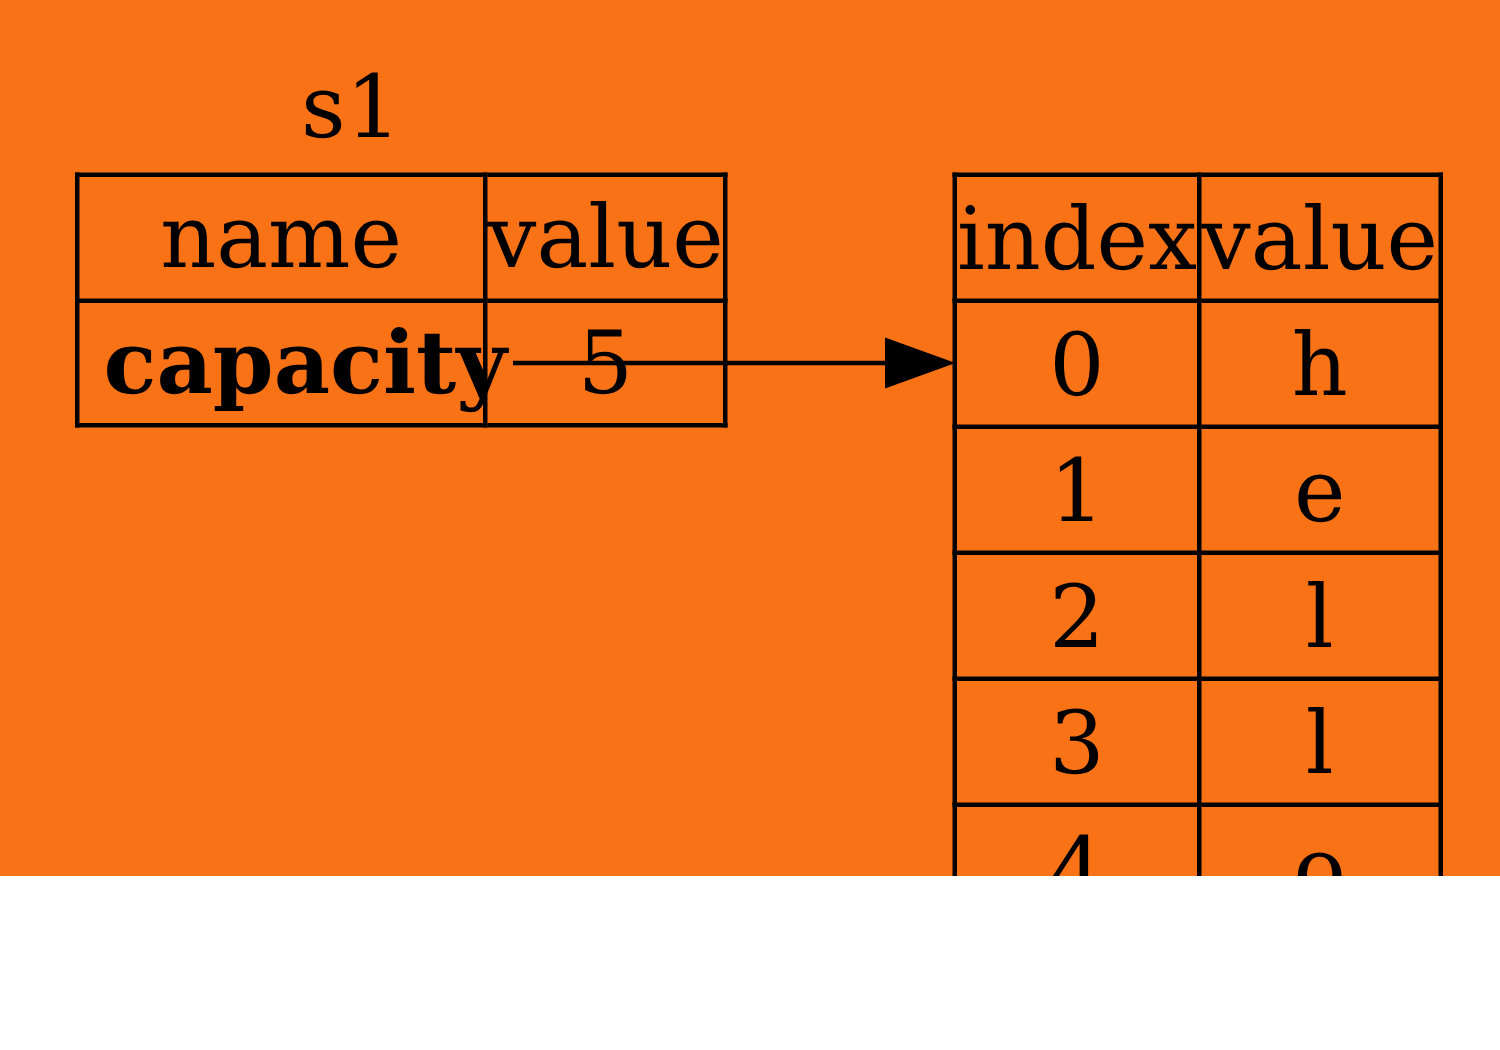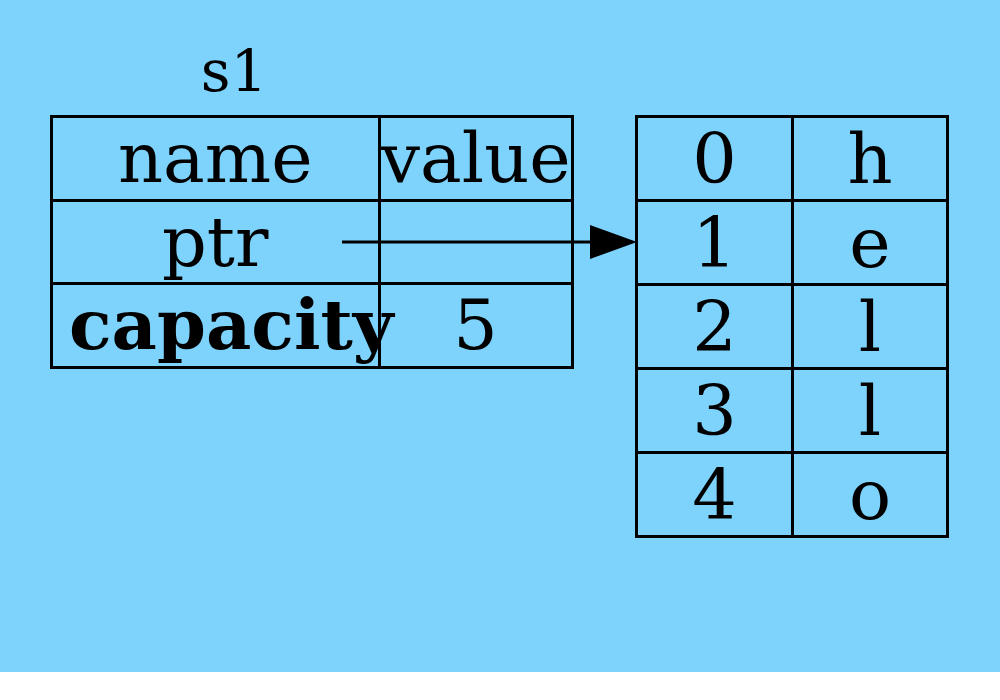--- a/index.html
+++ b/index.html
@@ -3,41 +3,41 @@
 <meta charset="utf-8">
 <style>
   html, body {
     margin: 0;
     padding: 0;
     background: #ffffff;
   }
   .canvas {
     position: relative;
     width: 1000px;
-    height: 672px;
-    background: #7dd3fc;
+    height: 584px;
+    background: #f97316;
     font-family: "DejaVu Serif", serif;
     color: #000000;
     overflow: hidden;
   }
   .var-title {
     position: absolute;
     left: 50px;
     top: 42px;
     width: 368px;
     text-align: center;
     font-size: 58px;
     line-height: 1;
     white-space: nowrap;
   }
   table.mem {
     position: absolute;
     border-collapse: collapse;
     table-layout: fixed;
-    font-size: 70px;
+    font-size: 58px;
     line-height: 1;
   }
   table.mem td {
     border: 3px solid #000000;
     text-align: center;
     vertical-align: middle;
     padding: 0;
     white-space: nowrap;
     overflow: visible;
   }
@@ -75,36 +75,36 @@
     <colgroup>
         <col class="c1">
         <col class="c2">
       </colgroup>
     <tbody>
       <tr>
         <td class="c1"><span>name</span></td>
         <td class="c2"><span>value</span></td>
       </tr>
       <tr>
-        <td class="c1"><span>ptr</span></td>
-        <td class="c2"><span></span></td>
-      </tr>
-      <tr>
         <td class="c1 nudge-right"><span>capacity</span></td>
         <td class="c2"><span>5</span></td>
       </tr>
     </tbody>
   </table>
 
   <table class="mem heap-table">
     <colgroup>
         <col class="c1">
         <col class="c2">
       </colgroup>
     <tbody>
+      <tr>
+        <td class="c1"><span>index</span></td>
+        <td class="c2"><span>value</span></td>
+      </tr>
       <tr>
         <td class="c1"><span>0</span></td>
         <td class="c2"><span>h</span></td>
       </tr>
       <tr>
         <td class="c1"><span>1</span></td>
         <td class="c2"><span>e</span></td>
       </tr>
       <tr>
         <td class="c1"><span>2</span></td>

